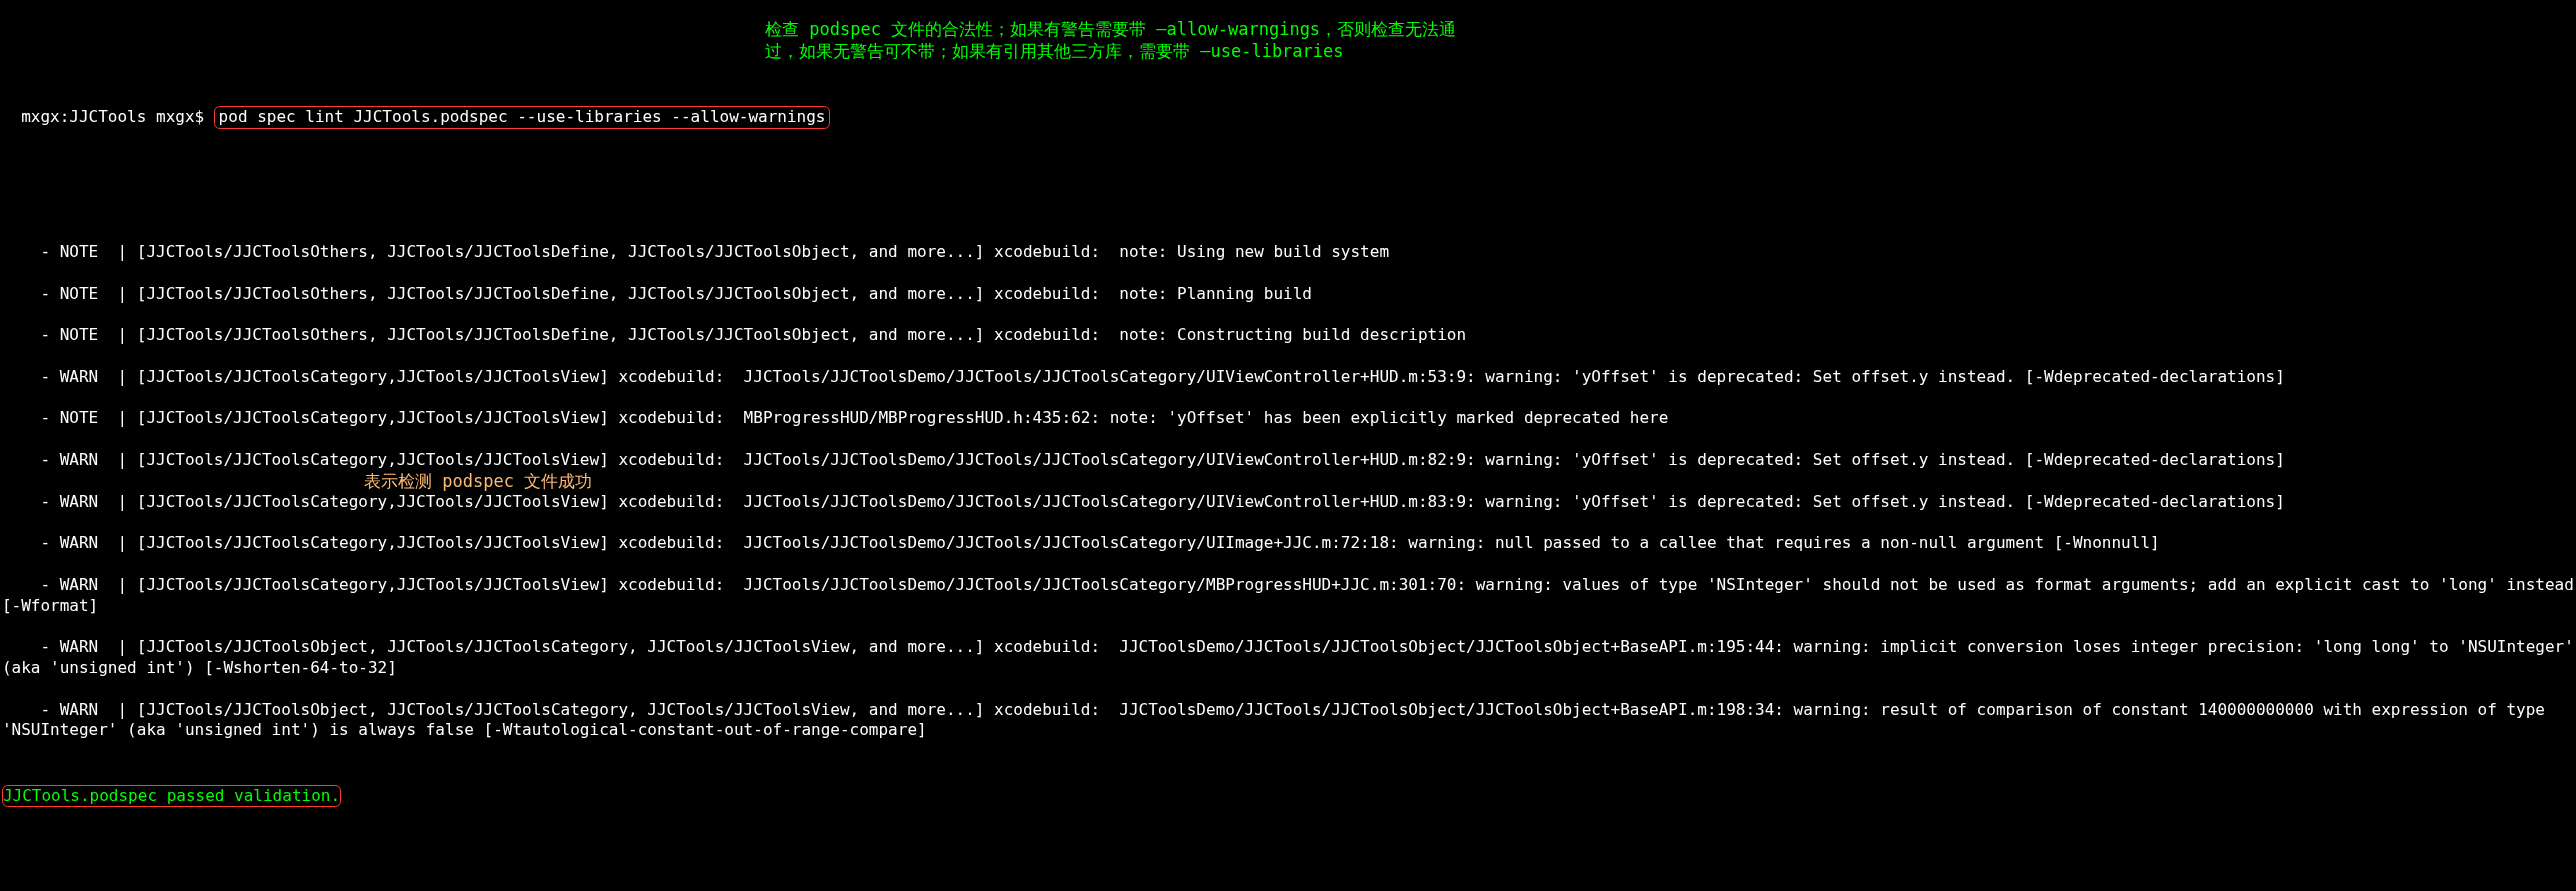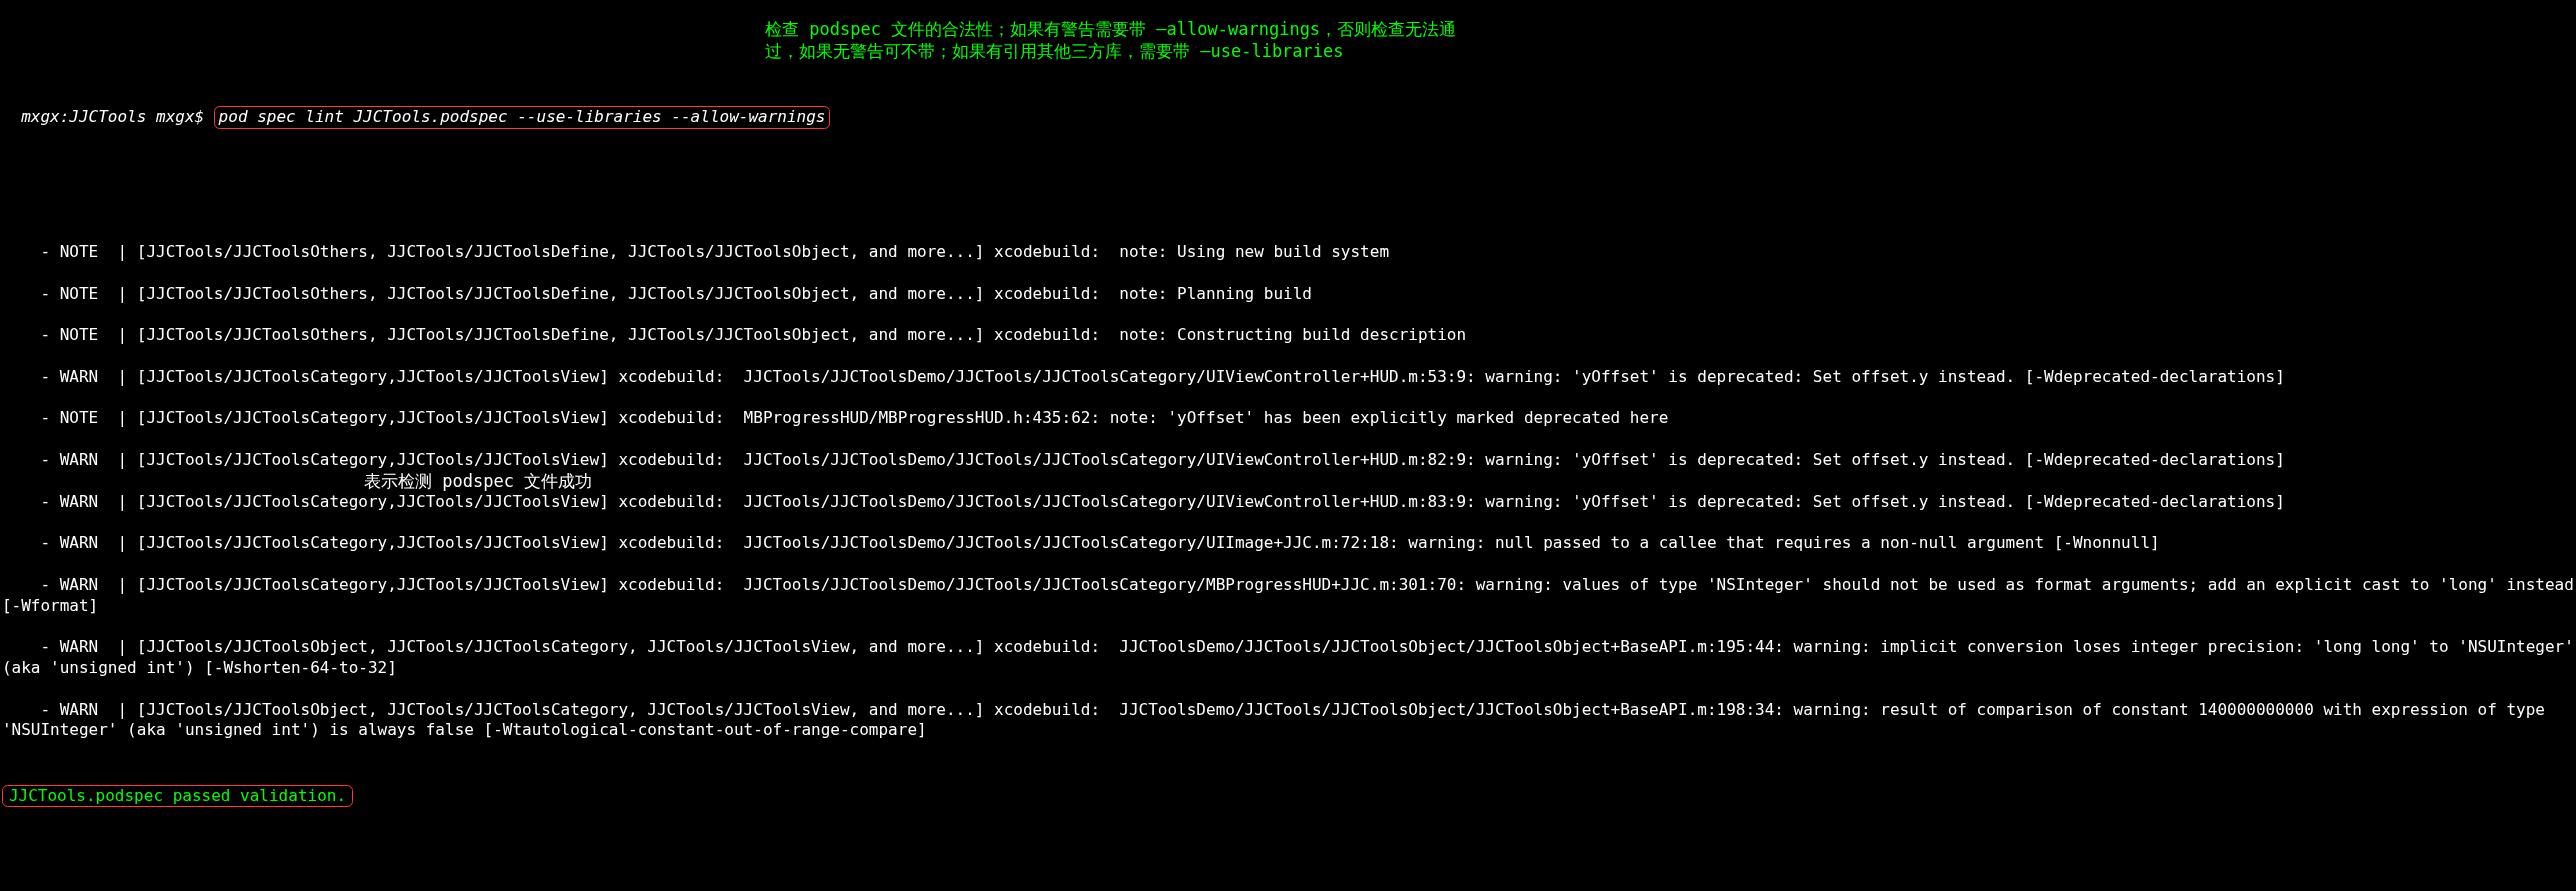--- a/index.html
+++ b/index.html
@@ -18,53 +18,52 @@
       width: 2576px;
       height: 891px;
       overflow: hidden;
       position: relative;
     }
     .terminal {
       width: 100%;
     }
     .prompt-line {
       display: inline;
-      font-style: italic;
     }
     .prompt {
       color: #ffffff;
     }
     .command-box {
       display: inline-block;
       border: 1.9px solid #ff3b30;
       border-radius: 5.7px;
       padding: 0 3.8px;
       color: #ffffff;
     }
     .pass-box {
       display: inline-block;
       border: 1.9px solid #ff3b30;
       border-radius: 5.7px;
-      padding: 0 6px;
+      padding: 0 0;
       color: #00ff00;
     }
     .annotation-1 {
       position: absolute;
       top: 18px;
       left: 765px;
       color: #00ff00;
       font-size: 17px;
       line-height: 1.3;
       width: 718px;
     }
     .annotation-2 {
       position: absolute;
       top: 470px;
       left: 364px;
-      color: #ffffff;
+      color: #fdba74;
       font-size: 17px;
     }
     .output {
       color: #ffffff;
       margin-top: 9.4px;
     }
     .line {
       display: block;
     }
     .validation-line {

